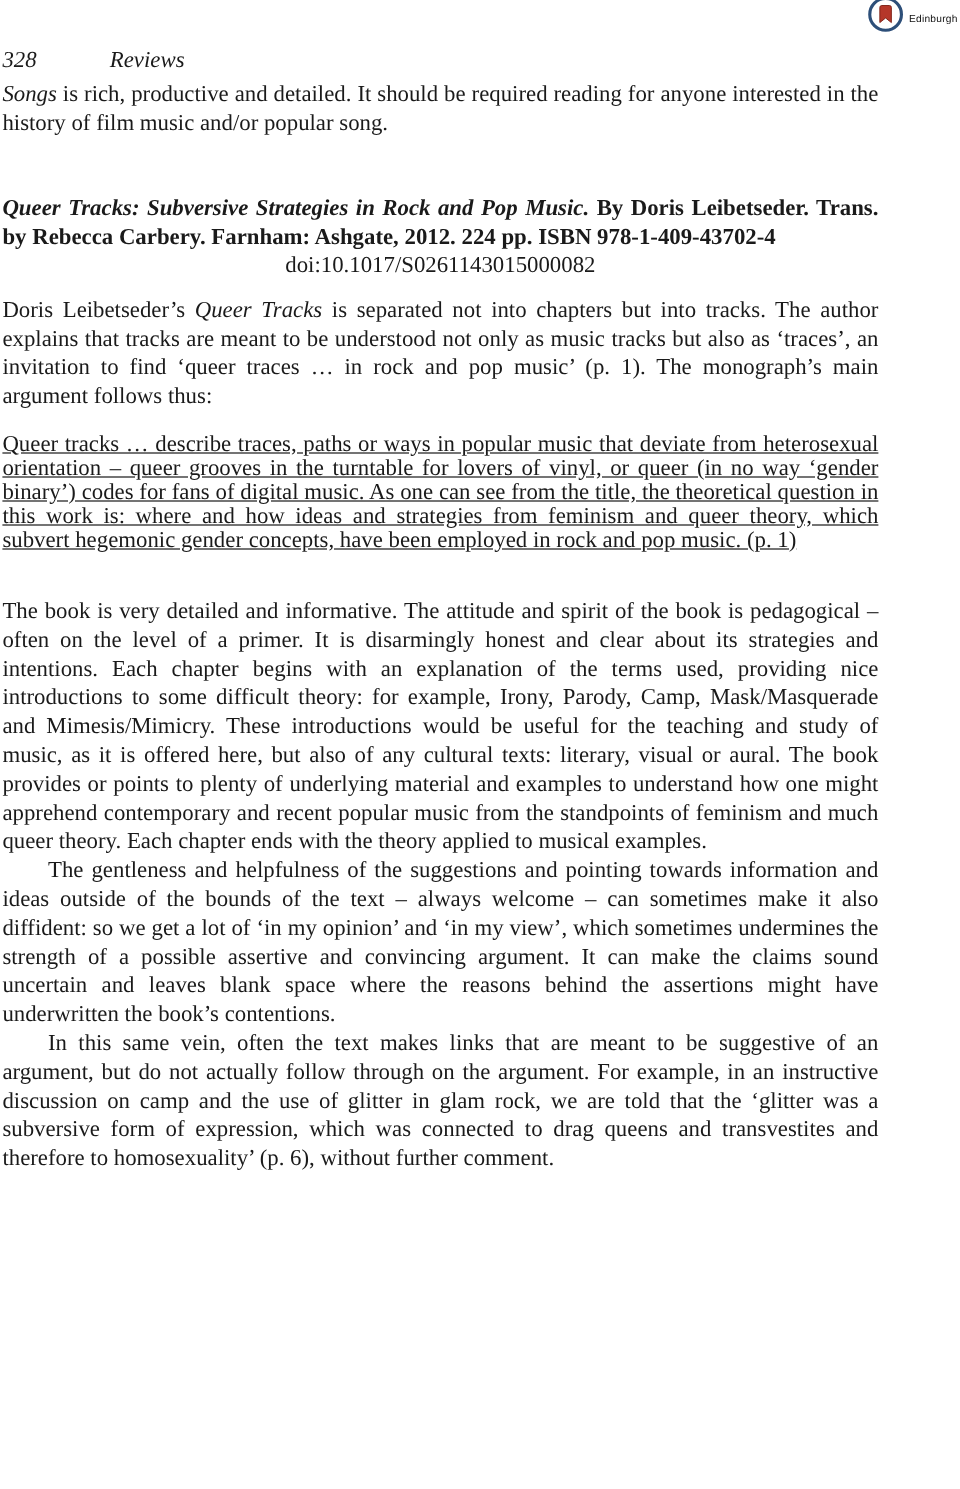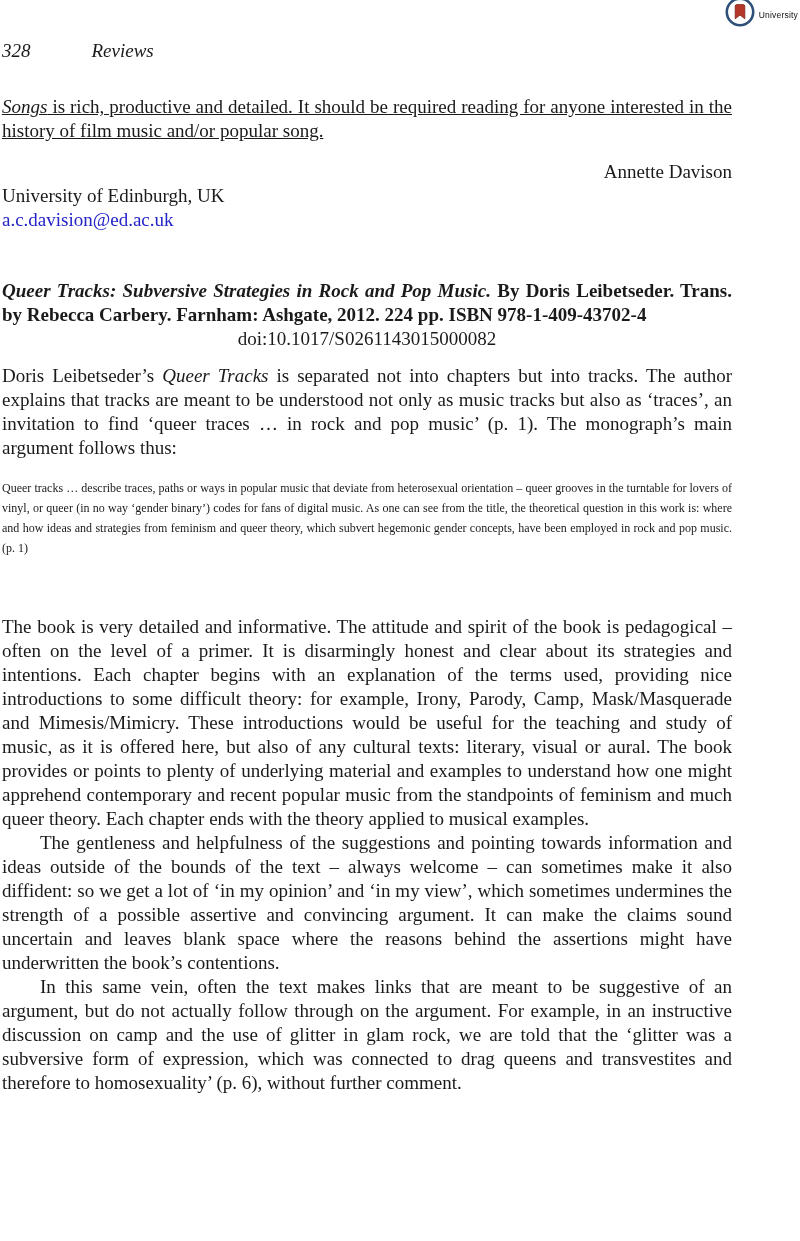--- a/index.html
+++ b/index.html
@@ -50,21 +50,21 @@
   .page-number { display: inline-block; font-style: italic; }
   .journal-section { display: inline-block; margin-left: 61px; font-style: italic; }
 
   
   .body-text {
     margin: 0;
     font-size: 19px;
     line-height: 24px;
     text-align: justify;
   }
-  .para-first { margin-top: 32px; text-decoration: underline; }
+  .para-first { margin-top: 4px; }
 
   
   .signature { margin-top: 17px; font-size: 19px; line-height: 24px; }
   .sig-name { text-align: right; }
   .sig-aff { text-align: left; }
   .sig-email {
     display: inline-block;
     color: #2323c8;
     text-decoration: none;
     cursor: pointer;
@@ -98,58 +98,54 @@
     line-height: 24px;
     text-align: center;
   }
 
   .intro { margin-top: 13px; }
 
   
   .quote {
     margin: 18px 0 0 0;
     padding: 0;
-    font-size: 12px;
+    font-size: 19px;
     line-height: 20px;
     text-align: justify;
     min-height: 118px;
+    text-decoration: underline;
   }
 
   
   .body-block { margin-top: 19px; }
   .indent { text-indent: 38px; }
 
   i { font-style: italic; }
 </style>
 </head>
 <body>
 
 <a class="crossmark">
   <span class="cm-circle">
     <svg width="30" height="32" viewBox="0 0 30 32" xmlns="http://www.w3.org/2000/svg">
       <circle cx="15" cy="16" r="13.2" fill="#ffffff" stroke="#2d4f79" stroke-width="2.6"></circle>
       <path d="M10.2 10.2 q0-1.6 1.6-1.6 h6.4 q1.6 0 1.6 1.6 v12.6 l-4.8-3.8 l-4.8 3.8 z" fill="#b5372a" stroke="#7e2318" stroke-width="0.8"></path>
     </svg>
   </span>
-  <span class="cm-label">University</span>
+  <span class="cm-label">Edinburgh</span>
 </a>
 
 <div class="content">
 
   <div class="running-head">
     <span class="page-number">328</span><span class="journal-section">Reviews</span>
   </div>
 
   <p class="body-text para-first"><i>Songs</i><span> is rich, productive and detailed. It should be required reading for anyone interested in the history of film music and/or popular song.</span></p>
 
-  <div class="signature">
-    <div class="sig-name">Annette Davison</div>
-    <div class="sig-aff">University of Edinburgh, UK</div>
-    <a class="sig-email">a.c.davision@ed.ac.uk</a>
-  </div>
 
 
 
   <div class="review-title">
     <span class="ti">Queer Tracks: Subversive Strategies in Rock and Pop Music.</span><span> By Doris Leibetseder. Trans. by Rebecca Carbery. Farnham: Ashgate, 2012. 224 pp. ISBN 978-1-409-43702-4</span>
     <div class="doi-line">doi:10.1017/S0261143015000082</div>
   </div>
 
   <p class="body-text intro"><span>Doris Leibetseder’s </span><i>Queer Tracks</i><span> is separated not into chapters but into tracks. The author explains that tracks are meant to be understood not only as music tracks but also as ‘traces’, an invitation to find ‘queer traces … in rock and pop music’ (p. 1). The monograph’s main argument follows thus:</span></p>
 

